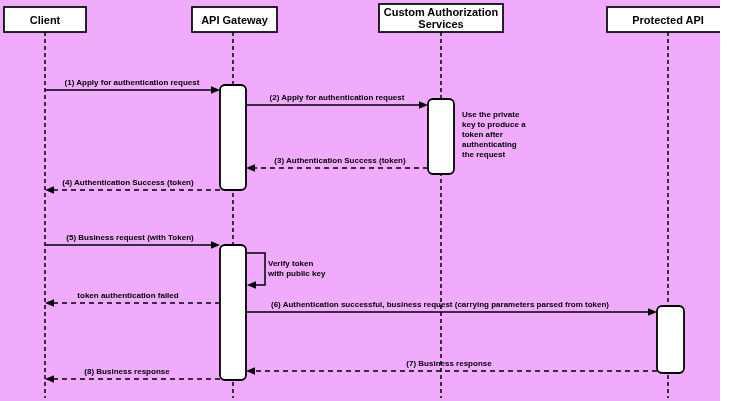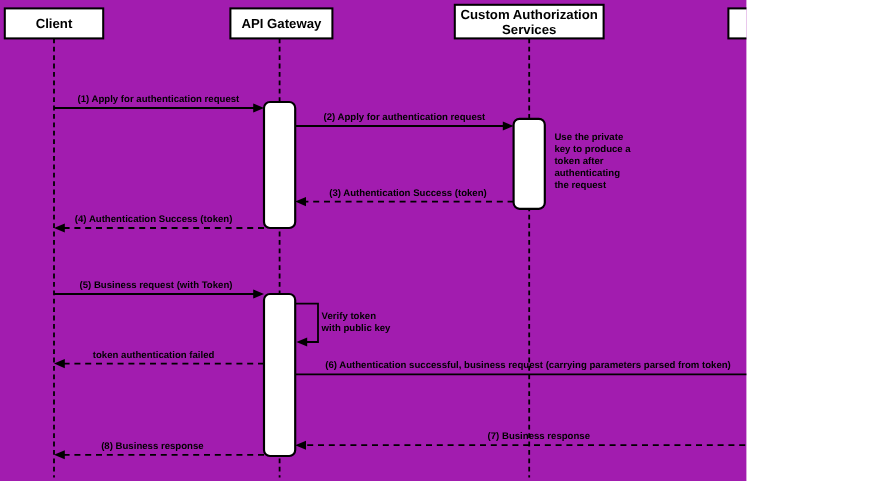--- a/index.html
+++ b/index.html
@@ -3,23 +3,23 @@
 <meta charset="utf-8">
 <style>
   html, body {
     margin: 0;
     padding: 0;
     background: #ffffff;
     font-family: "Liberation Sans", sans-serif;
   }
   .canvas {
     position: relative;
-    width: 622px;
+    width: 720px;
     height: 401px;
-    background: #a21caf;
+    background: #f0abfc;
     overflow: hidden;
   }
   svg text {
     font-family: "Liberation Sans", sans-serif;
     fill: #000000;
   }
 </style>
 </head>
 <body>
 

